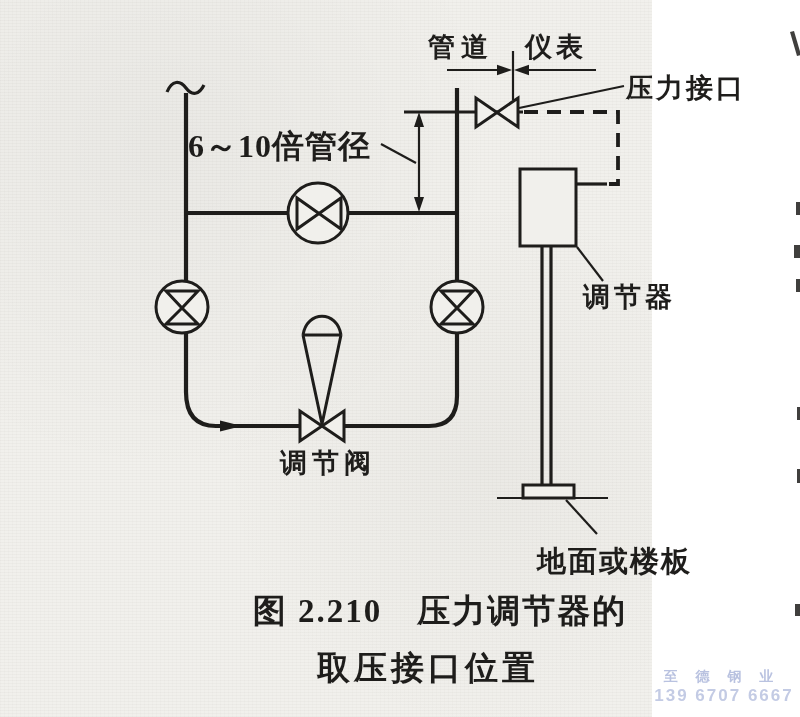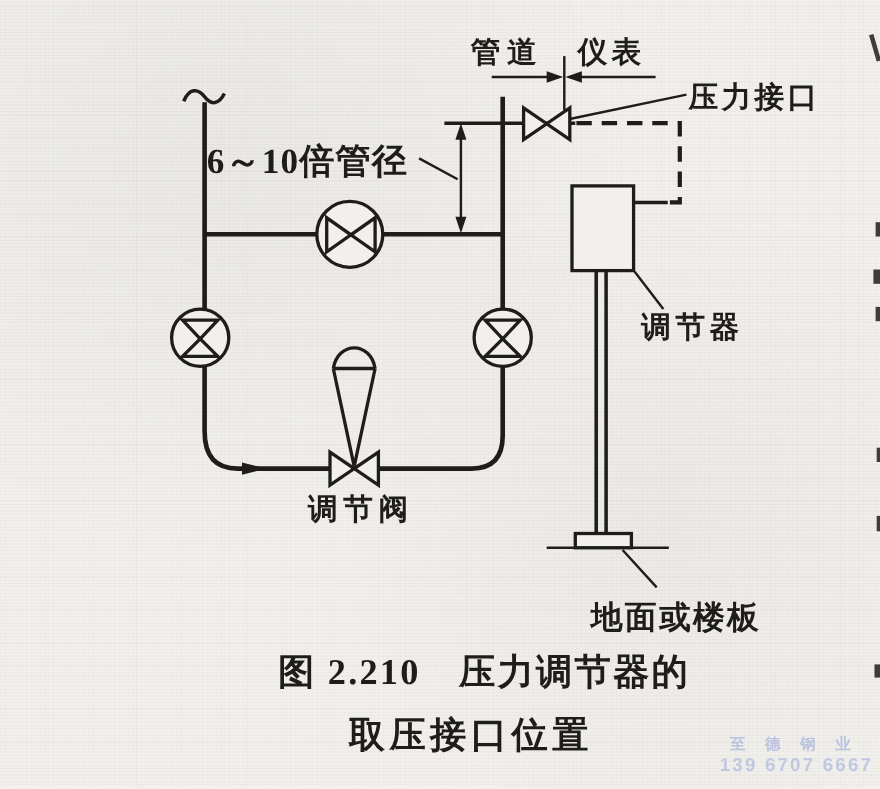--- a/index.html
+++ b/index.html
@@ -1,18 +1,18 @@
 <!DOCTYPE html>
 <html><head>
 <meta charset="utf-8">
 <style>
   html,body{margin:0;padding:0;}
   body{width:800px;height:717px;overflow:hidden;}
   .page{
-    position:relative;width:800px;height:717px;
+    position:relative;width:652px;height:717px;
     background-color:var(--paper,#f1f0ec);
     background-image:
       radial-gradient(circle at 25% 20%, rgba(0,0,0,0.03), transparent 45%),
       radial-gradient(circle at 75% 65%, rgba(60,55,45,0.035), transparent 40%),
       repeating-linear-gradient(0deg, rgba(110,105,95,0.04) 0 1px, transparent 1px 3px),
       repeating-linear-gradient(90deg, rgba(110,105,95,0.025) 0 1px, transparent 1px 4px);
   }
   svg{display:block;}
   .pipe{stroke:var(--ink,#1e1d1b);stroke-width:4.2;fill:none;}
   .mid{stroke:var(--ink,#1e1d1b);stroke-width:3.2;fill:none;}

